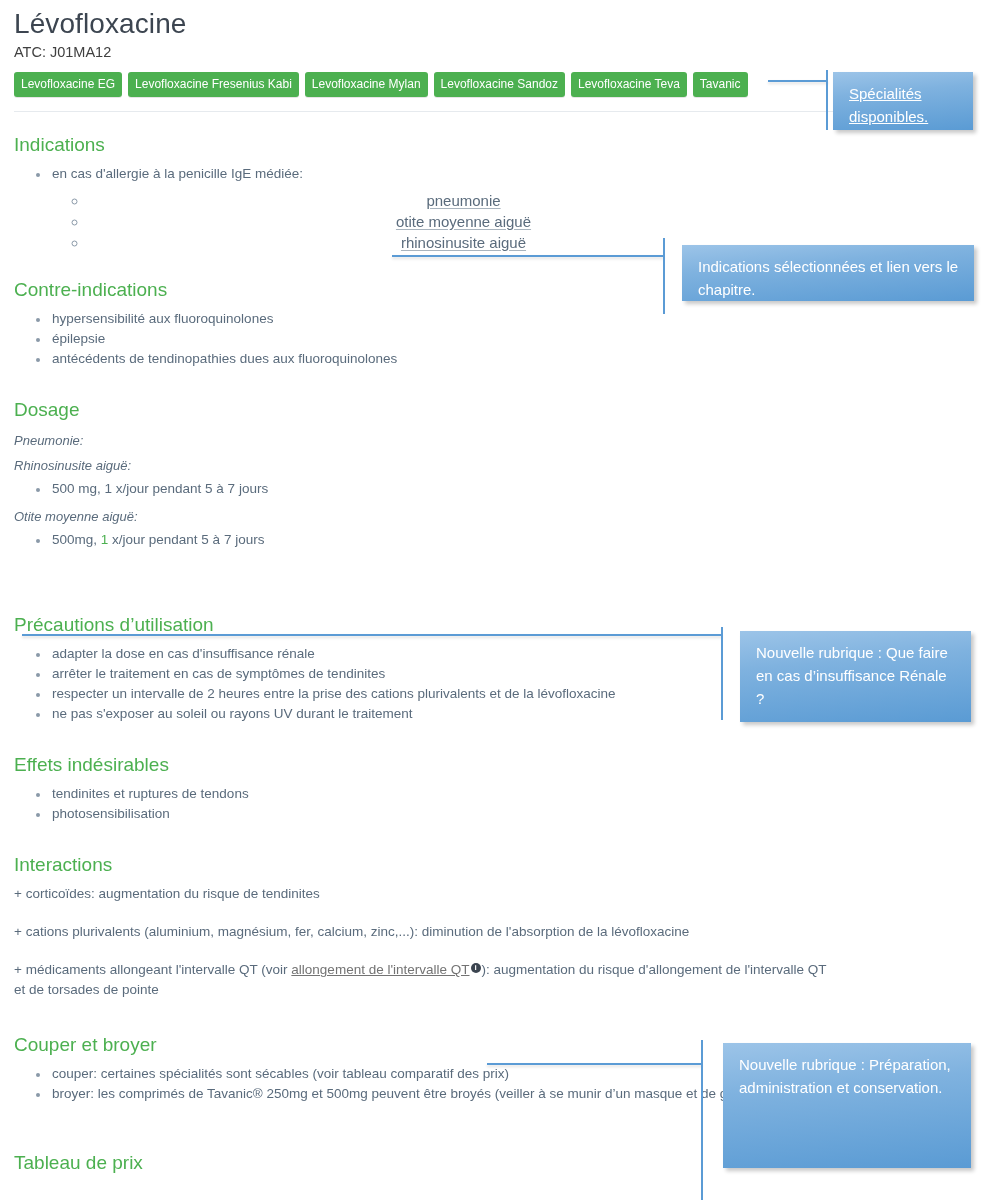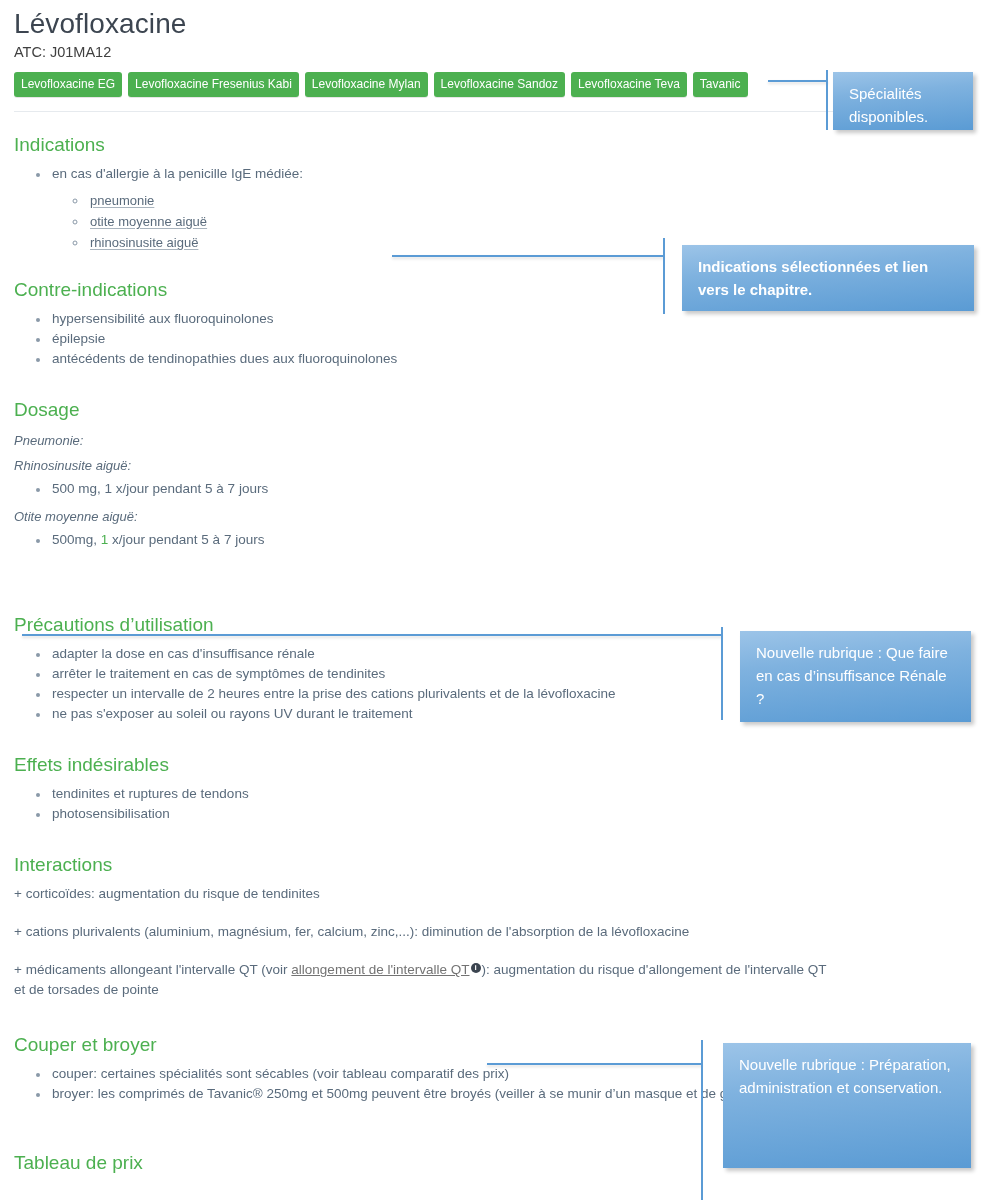--- a/index.html
+++ b/index.html
@@ -82,24 +82,25 @@
     padding-left: 2px;
   }
   ul.bullets > li::marker { color: #8a99a8; font-size: 12px; }
 
   ul.sub {
     margin: 6px 0 0 0;
     padding: 0 0 0 36px;
     list-style: circle;
   }
   ul.sub > li {
-    font-size: 13px;
+    font-size: 15px;
     line-height: 21px;
     color: #5a6b7c;
     padding-left: 2px;
+    text-align: center;
   }
   ul.sub > li::marker { color: #8a99a8; }
   .link-u {
     color: #5a6b7c;
     text-decoration: underline;
     text-underline-offset: 2px;
     text-decoration-color: #a9b4be;
   }
 
   .dose-label {
@@ -247,25 +248,25 @@
   </ul>
 
   <div style="height:48px"></div>
 
   <h2 class="section">Tableau de prix</h2>
 
 </div>
 
 <div class="connector-h" style="left:768px; top:80px; width:60px;"></div>
 <div class="connector-v" style="left:826px; top:70px; height:60px;"></div>
-<div class="callout" style="left:833px; top:72px; width:140px; height:58px;">Spécialités disponibles.</div>
+<div class="callout" style="left:833px; top:72px; width:140px; height:58px;text-decoration:underline;">Spécialités disponibles.</div>
 
 <div class="connector-h" style="left:392px; top:255px; width:272px;"></div>
 <div class="connector-v" style="left:663px; top:238px; height:76px;"></div>
-<div class="callout" style="left:682px; top:245px; width:292px; height:66px;font-weight:bold;">Indications sélectionnées et lien vers le chapitre.</div>
+<div class="callout" style="left:682px; top:245px; width:292px; height:56px;">Indications sélectionnées et lien vers le chapitre.</div>
 
 <div class="connector-h" style="left:22px; top:634px; width:700px;"></div>
 <div class="connector-v" style="left:721px; top:627px; height:93px;"></div>
 <div class="callout" style="left:740px; top:631px; width:231px; height:91px;">Nouvelle rubrique : Que faire en cas d’insuffisance Rénale ?</div>
 
 <div class="connector-h" style="left:487px; top:1063px; width:215px;"></div>
 <div class="connector-v" style="left:701px; top:1040px; height:160px;"></div>
 <div class="callout" style="left:723px; top:1043px; width:248px; height:125px;">Nouvelle rubrique : Préparation, administration et conservation.</div>
 
 </body></html>

